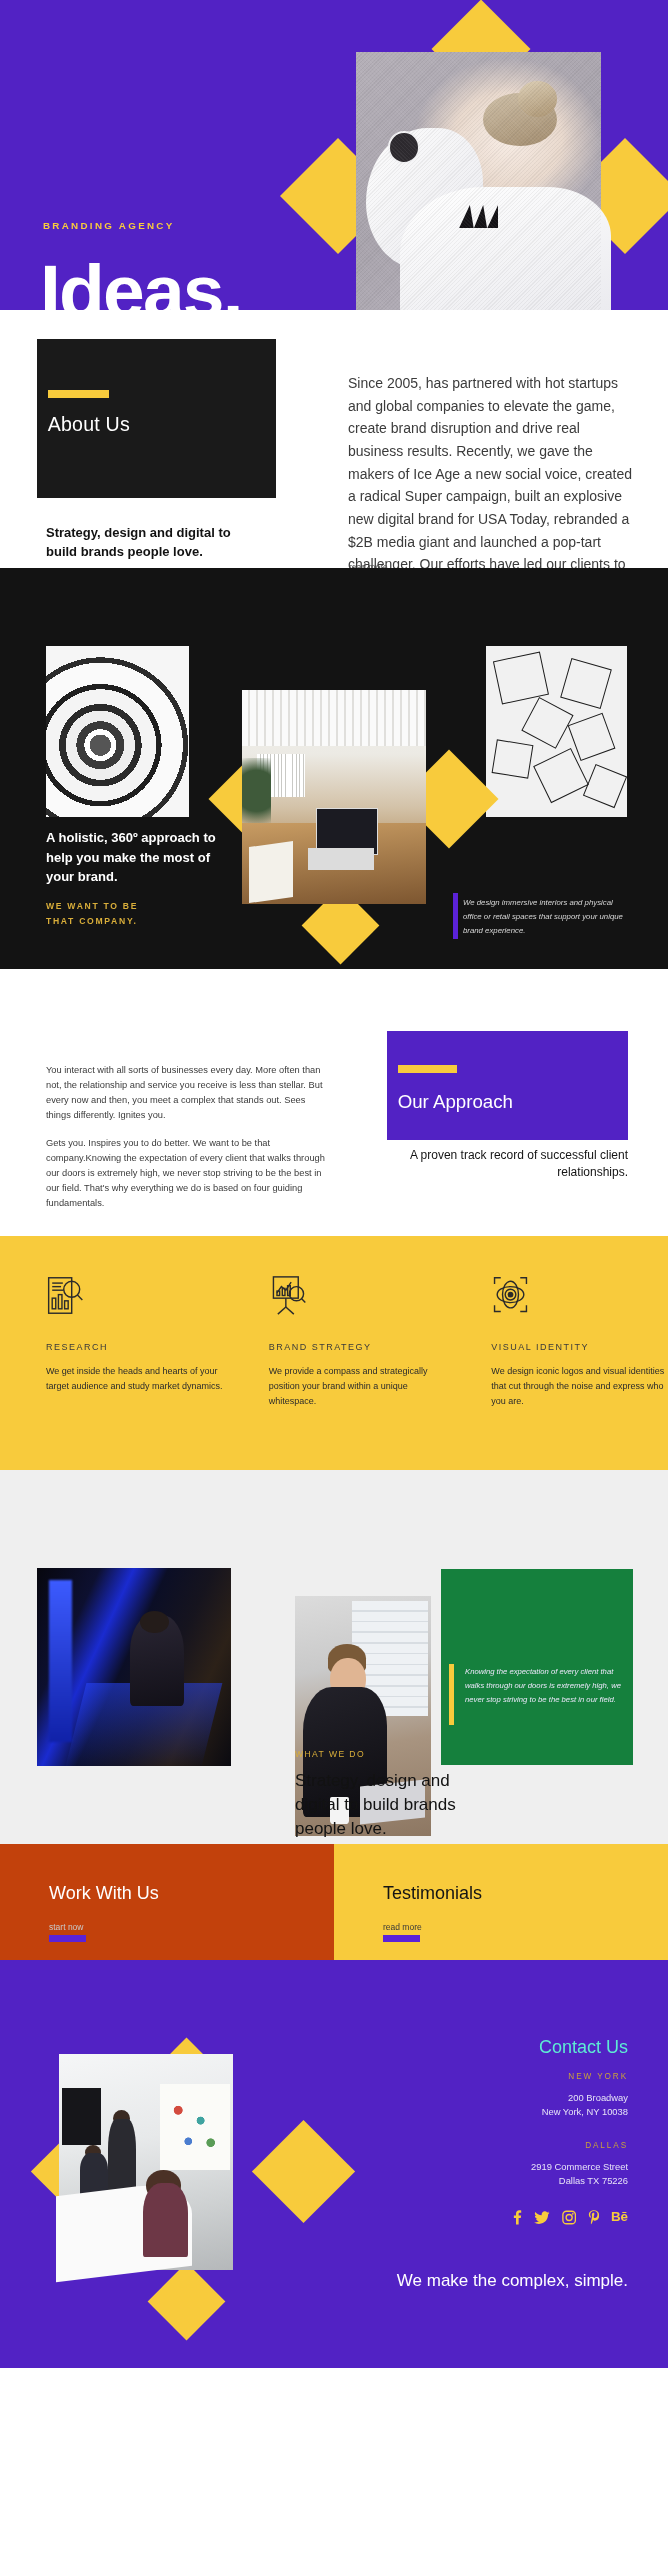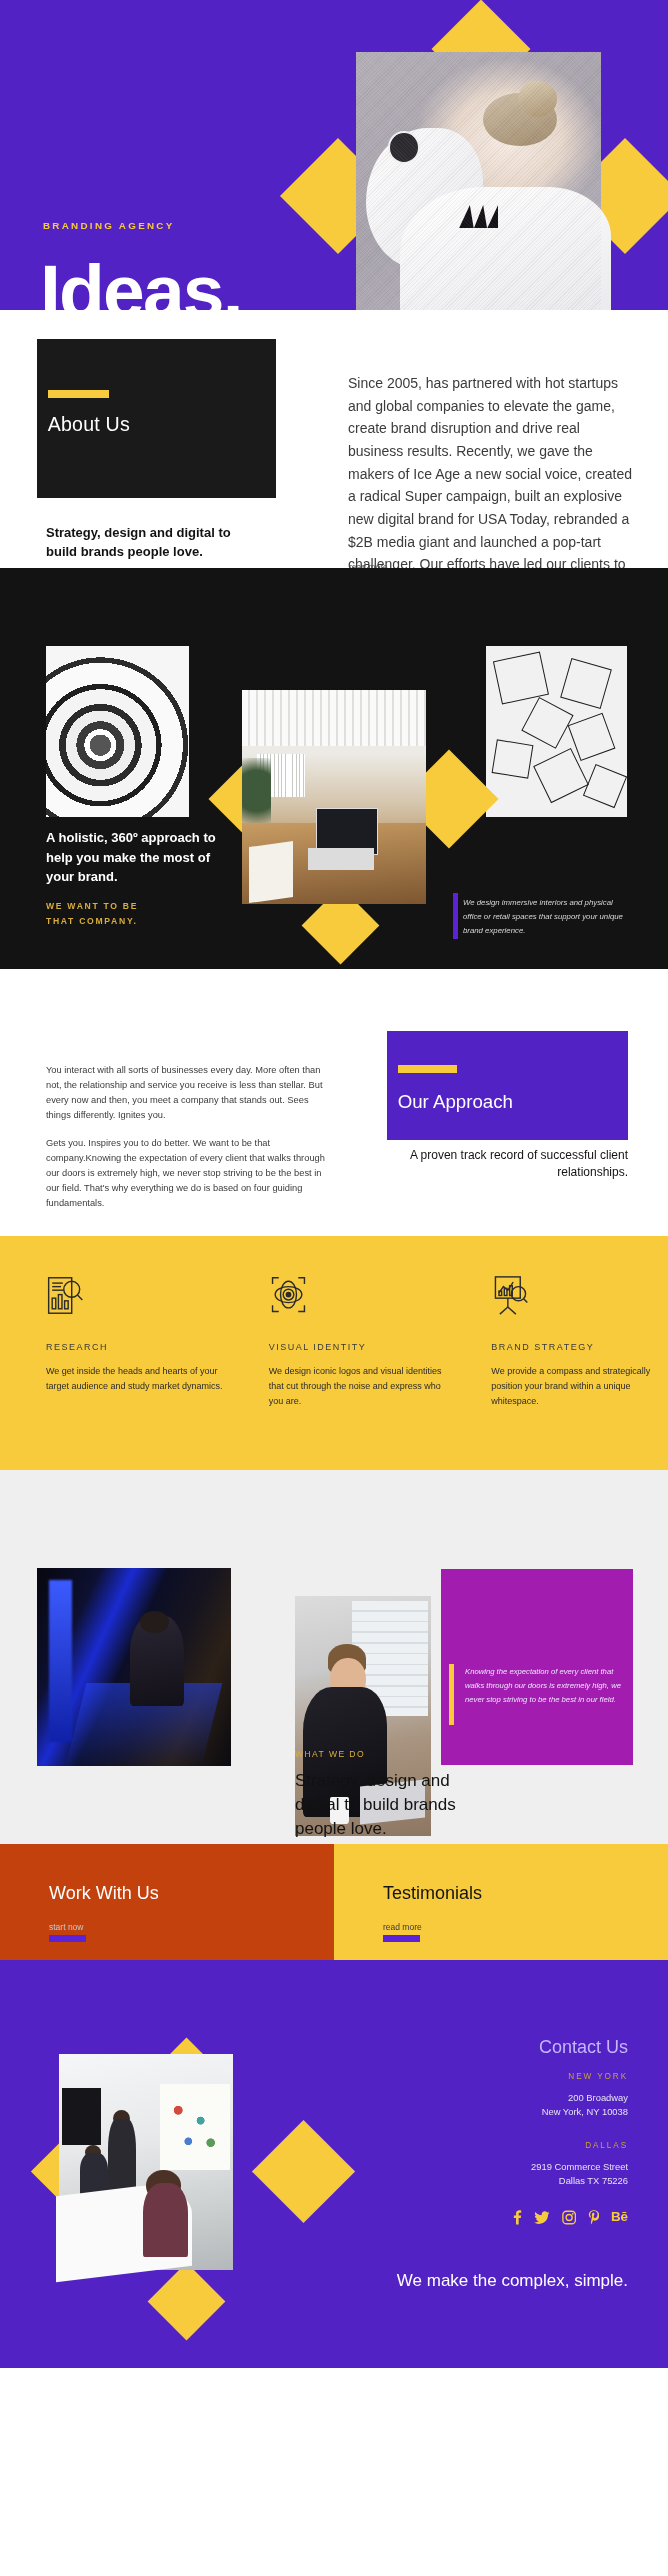--- a/index.html
+++ b/index.html
@@ -327,21 +327,21 @@
     background:#d5d5d9; transform: skewY(-6deg);
   }
   .wwd-img-mid .cup {
     position:absolute; left:26%; top:84%; width:14%; height:11%;
     background:#f4f4f4; border-radius:1.8px 1.8px 3.6px 3.6px;
   }
 
   .wwd-card {
     position:absolute; left:441px; top:99px;
     width:192px; height:196px;
-    background:#a21caf;
+    background:#15803d;
   }
   .wwd-card .qbar {
     position:absolute; left:8px; top:95px;
     width:5.3px; height:61px; background:#F8CB3C;
   }
   .wwd-card .qtext {
     position:absolute; left:24px; top:96px; width:157px;
     color:#ece7fb; font-size:7.7px; font-style:italic; line-height:1.85;
   }
   .wwd-head {
@@ -393,21 +393,21 @@
   }
   .f-photo .stand { position:absolute; left:28%; top:30%; width:16%; height:46%; background:#2a2a30; border-radius:30% 30% 6% 6%; }
   .f-photo .standhead { position:absolute; left:31%; top:26%; width:10%; height:8%; border-radius:50%; background:#3a2a22; }
   .f-photo .sit { position:absolute; left:12%; top:46%; width:16%; height:22%; border-radius:36% 36% 4% 4%; background:#2a2b35; }
   .f-photo .sithead { position:absolute; left:15%; top:42%; width:9%; height:7%; border-radius:50%; background:#3c2b22; }
   .f-photo .front { position:absolute; left:48%; top:60%; width:26%; height:34%; border-radius:40% 40% 4% 4%; background:#6d3746; }
   .f-photo .fronthead { position:absolute; left:50%; top:54%; width:20%; height:14%; border-radius:50%; background:#4b3126; }
   .f-photo .table { position:absolute; left:-2%; top:62%; width:78%; height:40%; background:#fafafa; border-radius:0 40% 0 0; transform: skewY(-7deg); }
 
   .f-contact { position:absolute; right:40px; top:77px; text-align:right; z-index:4; }
-  .f-contact h2 { color:#c4b5fd; font-size:18px; font-weight:400; margin-bottom:14.3px; }
+  .f-contact h2 { color:#5eead4; font-size:18px; font-weight:400; margin-bottom:14.3px; }
   .f-city { color:#C9A13B; font-size:8.2px; letter-spacing:1.9px; margin-bottom:9.8px; }
   .f-addr { color:#e7e3f7; font-size:9.4px; line-height:1.52; margin-bottom:21.4px; }
   .f-social { display:flex; gap:11.6px; justify-content:flex-end; margin-top:5.3px; }
   .f-social span {
     color:#F8CB3C; font-size:13.4px; line-height:1; font-weight:700;
     display:inline-block;
   }
   .f-slogan {
     position:absolute; right:40px; top:310px;
     color:#ffffff; font-size:17px; line-height:1.35; text-align:right; z-index:4;
@@ -482,21 +482,21 @@
     <div class="d-head-left">A holistic, 360º approach to help you make the most of your brand.</div>
     <div class="d-kicker" style="white-space:pre-line;">WE WANT TO BE
 THAT COMPANY.</div>
 
     <div class="d-quote-bar"></div>
     <div class="d-quote">We design immersive interiors and physical office or retail spaces that support your unique brand experience.</div>
   </section>
 
   <section class="approach">
     <div class="ap-body">
-      <p>You interact with all sorts of businesses every day. More often than not, the relationship and service you receive is less than stellar. But every now and then, you meet a company that stands out. Sees things differently. Ignites you.</p>
+      <p>You interact with all sorts of businesses every day. More often than not, the relationship and service you receive is less than stellar. But every now and then, you meet a complex that stands out. Sees things differently. Ignites you.</p>
       <p>Gets you. Inspires you to do better. We want to be that company.Knowing the expectation of every client that walks through our doors is extremely high, we never stop striving to be the best in our field. That's why everything we do is based on four guiding fundamentals.</p>
     </div>
     <div class="ap-card">
       <div class="dash"></div>
       <h2>Our Approach</h2>
     </div>
     <div class="ap-sub">A proven track record of successful client relationships.</div>
   </section>
 
   <section class="services">
@@ -508,52 +508,52 @@
           <line x1="7" y1="15" x2="17" y2="15"></line>
         <line x1="7" y1="19" x2="20" y2="19"></line>
         <rect x="7" y="28" width="4" height="12"></rect>
           <rect x="14" y="24" width="4" height="16"></rect>
         <rect x="21" y="31" width="4" height="9"></rect>
         <circle cx="29" cy="18" r="9"></circle>
           <line x1="35.5" y1="24.5" x2="41" y2="30"></line>
       </svg>
       <h3>RESEARCH</h3>
       <p>We get inside the heads and hearts of your target audience and study market dynamics.</p>
-    </div>
-
-    <div class="svc">
-      <svg class="svc-icon" viewBox="0 0 44 50" fill="none" stroke="#2b2b2b" stroke-width="1.6">
-        <polyline points="11,5 4,5 4,12"></polyline>
-          <polyline points="33,5 40,5 40,12"></polyline>
-        <polyline points="11,43 4,43 4,36"></polyline>
-          <polyline points="33,43 40,43 40,36"></polyline>
-        <ellipse cx="22" cy="24" rx="15" ry="9"></ellipse>
-        <ellipse cx="22" cy="24" rx="9" ry="15"></ellipse>
-        <circle cx="22" cy="24" r="6"></circle>
-          <circle cx="22" cy="24" r="2.5" fill="#2b2b2b"></circle>
-      </svg>
-      <h3>VISUAL IDENTITY</h3>
-      <p>We design iconic logos and visual identities that cut through the noise and express who you are.</p>
     </div>
 
     <div class="svc">
       <svg class="svc-icon" viewBox="0 0 44 50" fill="none" stroke="#2b2b2b" stroke-width="1.6">
         <rect x="5" y="4" width="28" height="24"></rect>
         <polyline points="9,22 14,15 19,19 25,10"></polyline>
         <rect x="9" y="20" width="3" height="5"></rect>
           <rect x="15" y="17" width="3" height="8"></rect>
         <rect x="21" y="14" width="3" height="11"></rect>
         <line x1="19" y1="28" x2="19" y2="38"></line>
           <line x1="19" y1="38" x2="10" y2="46"></line>
         <line x1="19" y1="38" x2="28" y2="46"></line>
         <circle cx="31" cy="23" r="8"></circle>
           <line x1="36.8" y1="28.8" x2="41" y2="33"></line>
       </svg>
       <h3>BRAND STRATEGY</h3>
       <p>We provide a compass and strategically position your brand within a unique whitespace.</p>
+    </div>
+
+    <div class="svc">
+      <svg class="svc-icon" viewBox="0 0 44 50" fill="none" stroke="#2b2b2b" stroke-width="1.6">
+        <polyline points="11,5 4,5 4,12"></polyline>
+          <polyline points="33,5 40,5 40,12"></polyline>
+        <polyline points="11,43 4,43 4,36"></polyline>
+          <polyline points="33,43 40,43 40,36"></polyline>
+        <ellipse cx="22" cy="24" rx="15" ry="9"></ellipse>
+        <ellipse cx="22" cy="24" rx="9" ry="15"></ellipse>
+        <circle cx="22" cy="24" r="6"></circle>
+          <circle cx="22" cy="24" r="2.5" fill="#2b2b2b"></circle>
+      </svg>
+      <h3>VISUAL IDENTITY</h3>
+      <p>We design iconic logos and visual identities that cut through the noise and express who you are.</p>
     </div>
   </section>
 
   <section class="wwd">
     <div class="wwd-img-left">
       <div class="glow"></div>
       <div class="floor"></div>
       <div class="person"></div>
       <div class="head"></div>
     </div>

